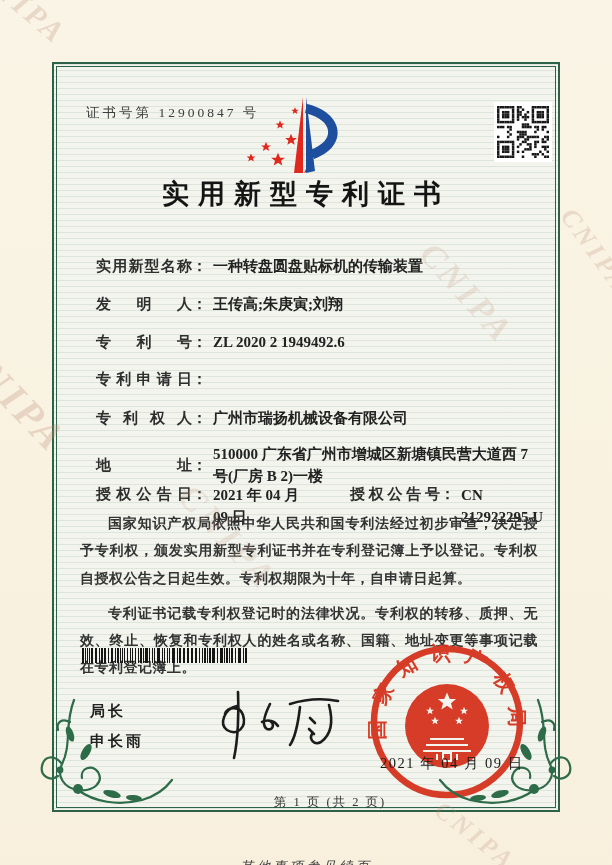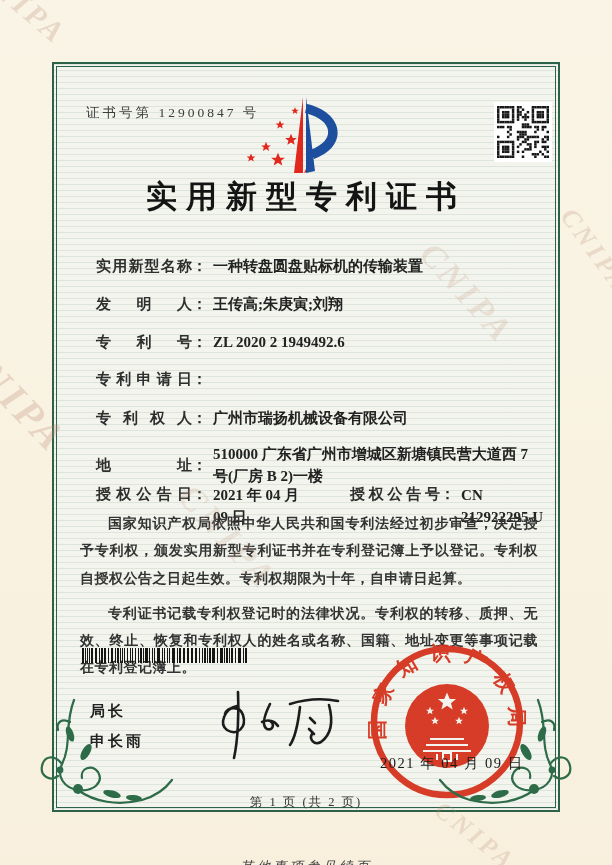--- a/index.html
+++ b/index.html
@@ -26,21 +26,21 @@
     position:absolute;inset:2px;border:1px solid #2c6247;pointer-events:none;
   }
   .cert-no{
     position:absolute;left:32px;top:40px;font-size:13.5px;letter-spacing:3px;color:#3c3c3c;
   }
   .logo{position:absolute;left:186px;top:30px;width:124px;height:84px;}
   .qr-wrap{position:absolute;left:440px;top:38px;width:58px;height:60px;background:#fff;}
   .qr-wrap svg{position:absolute;left:3px;top:4px;}
   .title{
     position:absolute;left:0;top:112px;width:100%;text-align:center;
-    font-size:31px;font-weight:bold;letter-spacing:9px;color:#141414;
+    font-size:27px;font-weight:bold;letter-spacing:9px;color:#141414;
   }
   .fields{position:absolute;left:34px;top:192px;width:452px;font-size:15px;}
   .frow{position:absolute;left:8px;display:flex;align-items:center;font-weight:bold;}
   .f-label{
     display:inline-block;width:96px;text-align:justify;text-align-last:justify;
     color:#2e2e2e;flex:none;
   }
   .f-colon{flex:none;margin-right:6px;}
   .f-value{display:inline-block;max-width:352px;line-height:1.45;color:#222;}
   .grant-pair{display:flex;align-items:flex-start;}
@@ -53,21 +53,21 @@
   .barcode{position:absolute;left:28px;top:584px;}
   .director-block{position:absolute;left:36px;top:632px;font-size:15px;letter-spacing:3px;line-height:2.0;color:#222;font-weight:bold;}
   .signature{position:absolute;left:158px;top:620px;}
   .seal{position:absolute;left:313px;top:578px;width:160px;height:160px;opacity:.95;}
   .seal-date{
     position:absolute;left:326px;top:690px;width:210px;font-size:14.5px;
     letter-spacing:1.5px;color:#1c1c1c;z-index:4;
   }
   .page-info{
     position:absolute;left:0;top:730px;width:100%;text-align:center;
-    font-size:12.5px;letter-spacing:2px;color:#333;
+    font-size:12.5px;letter-spacing:2px;color:#333;padding-left:24px;
   }
   .continuation{
     position:absolute;left:0;top:858px;width:100%;text-align:center;
     font-size:13.5px;letter-spacing:3px;color:#404040;font-style:italic;
   }
   .corner-orn{position:absolute;z-index:3;pointer-events:none;}
   .corner-orn.bl{left:-22px;top:618px;}
   .corner-orn.br{right:-22px;top:618px;transform:scaleX(-1);}
 </style>
 </head>

